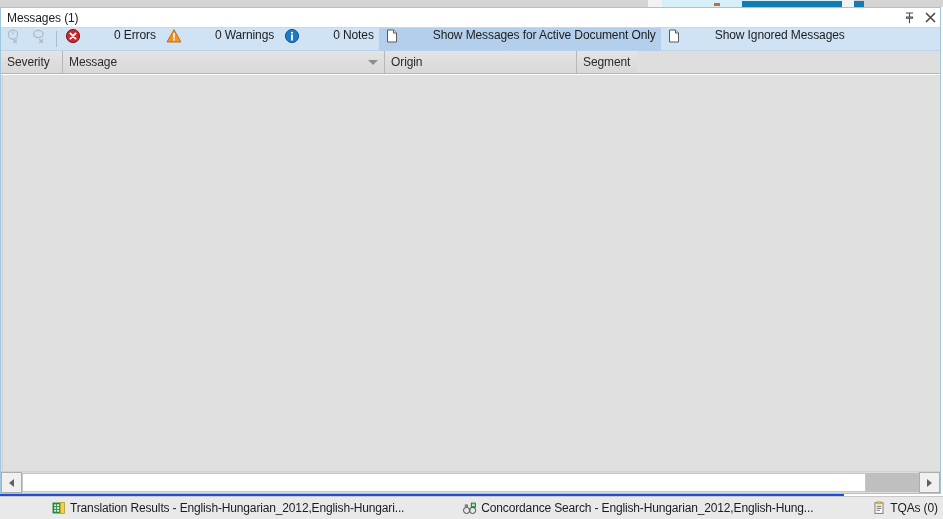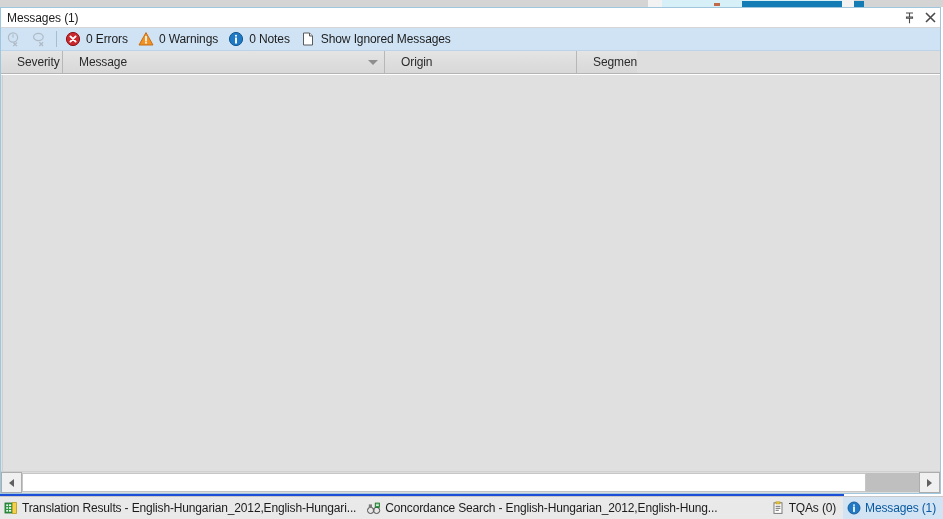--- a/index.html
+++ b/index.html
@@ -101,25 +101,26 @@
     position: relative;
     height: 23px;
     background: #cfe3f5;
     display: flex;
     align-items: center;
     border-bottom: 1px solid #bdd4e8;
     box-sizing: border-box;
   }
   .tb-item {
     display: flex;
-    align-items: center;
+    align-items: flex-start;
     height: 23px;
     padding: 0 5px;
     white-space: nowrap;
     cursor: default;
+    gap: 28px;
   }
   .tb-item .tb-label {
     font-size: 12px;
     color: #1c1c1c;
     margin-left: 5px;
     letter-spacing: -0.1px;
   }
   .tb-icon { width: 16px; height: 16px; display:block; flex: 0 0 16px; }
   .tb-icon svg { display: block; }
   .tb-sep {
@@ -142,21 +143,21 @@
   }
   .col {
     position: relative;
     display: flex;
     align-items: center;
     box-sizing: border-box;
     border-right: 1px solid #b7b7b7;
     background: linear-gradient(#e4e4e4, #d8d8d8);
     font-size: 12px;
     color: #2b2b2b;
-    padding-left: 16px;
+    padding-left: 6px;
     white-space: nowrap;
     overflow: hidden;
     cursor: default;
     letter-spacing: -0.1px;
   }
   .col .filter-arrow {
     position: absolute;
     right: 6px;
     top: 50%;
     margin-top: -2px;
@@ -259,20 +260,21 @@
   }
   .stab {
     display: flex;
     align-items: center;
     height: 23px;
     padding: 0 7px 0 4px;
     white-space: nowrap;
     color: #1c1c1c;
     cursor: default;
     letter-spacing: -0.15px;
+    margin-left: 48px;
   }
   .stab .stab-label { margin-left: 4px; }
   .stab.active {
     background: #d2e4f4;
     color: #0a5aa0;
   }
   .stab-icon { width: 14px; height: 14px; flex: 0 0 14px; display:block; }
   .stab-icon svg { display: block; }
   .stab-spacer { flex: 1; }
 </style>
@@ -355,20 +357,29 @@
         <span class="tb-icon">
           <svg width="16" height="16" viewBox="0 0 16 16">
             <circle cx="8" cy="8" r="6.6" fill="#2079c4" stroke="#155a94" stroke-width="1"></circle>
             <circle cx="8" cy="4.7" r="1.05" fill="#ffffff"></circle>
             <path d="M8 7.1v4.6" stroke="#ffffff" stroke-width="1.9" stroke-linecap="round"></path>
           </svg>
         </span>
         <span class="tb-label">0 Notes</span>
       </div>
 
+      <div class="tb-item checked">
+        <span class="tb-icon">
+          <svg width="16" height="16" viewBox="0 0 16 16">
+            <path d="M3.5 2h6l3 3v9h-9z" fill="#ffffff" stroke="#5a5a5a" stroke-width="1"></path>
+            <path d="M9.5 2v3h3" fill="#e3e3e3" stroke="#5a5a5a" stroke-width="1"></path>
+          </svg>
+        </span>
+        <span class="tb-label">Show Messages for Active Document Only</span>
+      </div>
 
       <div class="tb-item">
         <span class="tb-icon">
           <svg width="16" height="16" viewBox="0 0 16 16">
             <path d="M3.5 2h6l3 3v9h-9z" fill="#ffffff" stroke="#5a5a5a" stroke-width="1"></path>
             <path d="M9.5 2v3h3" fill="#e3e3e3" stroke="#5a5a5a" stroke-width="1"></path>
           </svg>
         </span>
         <span class="tb-label">Show Ignored Messages</span>
       </div>

